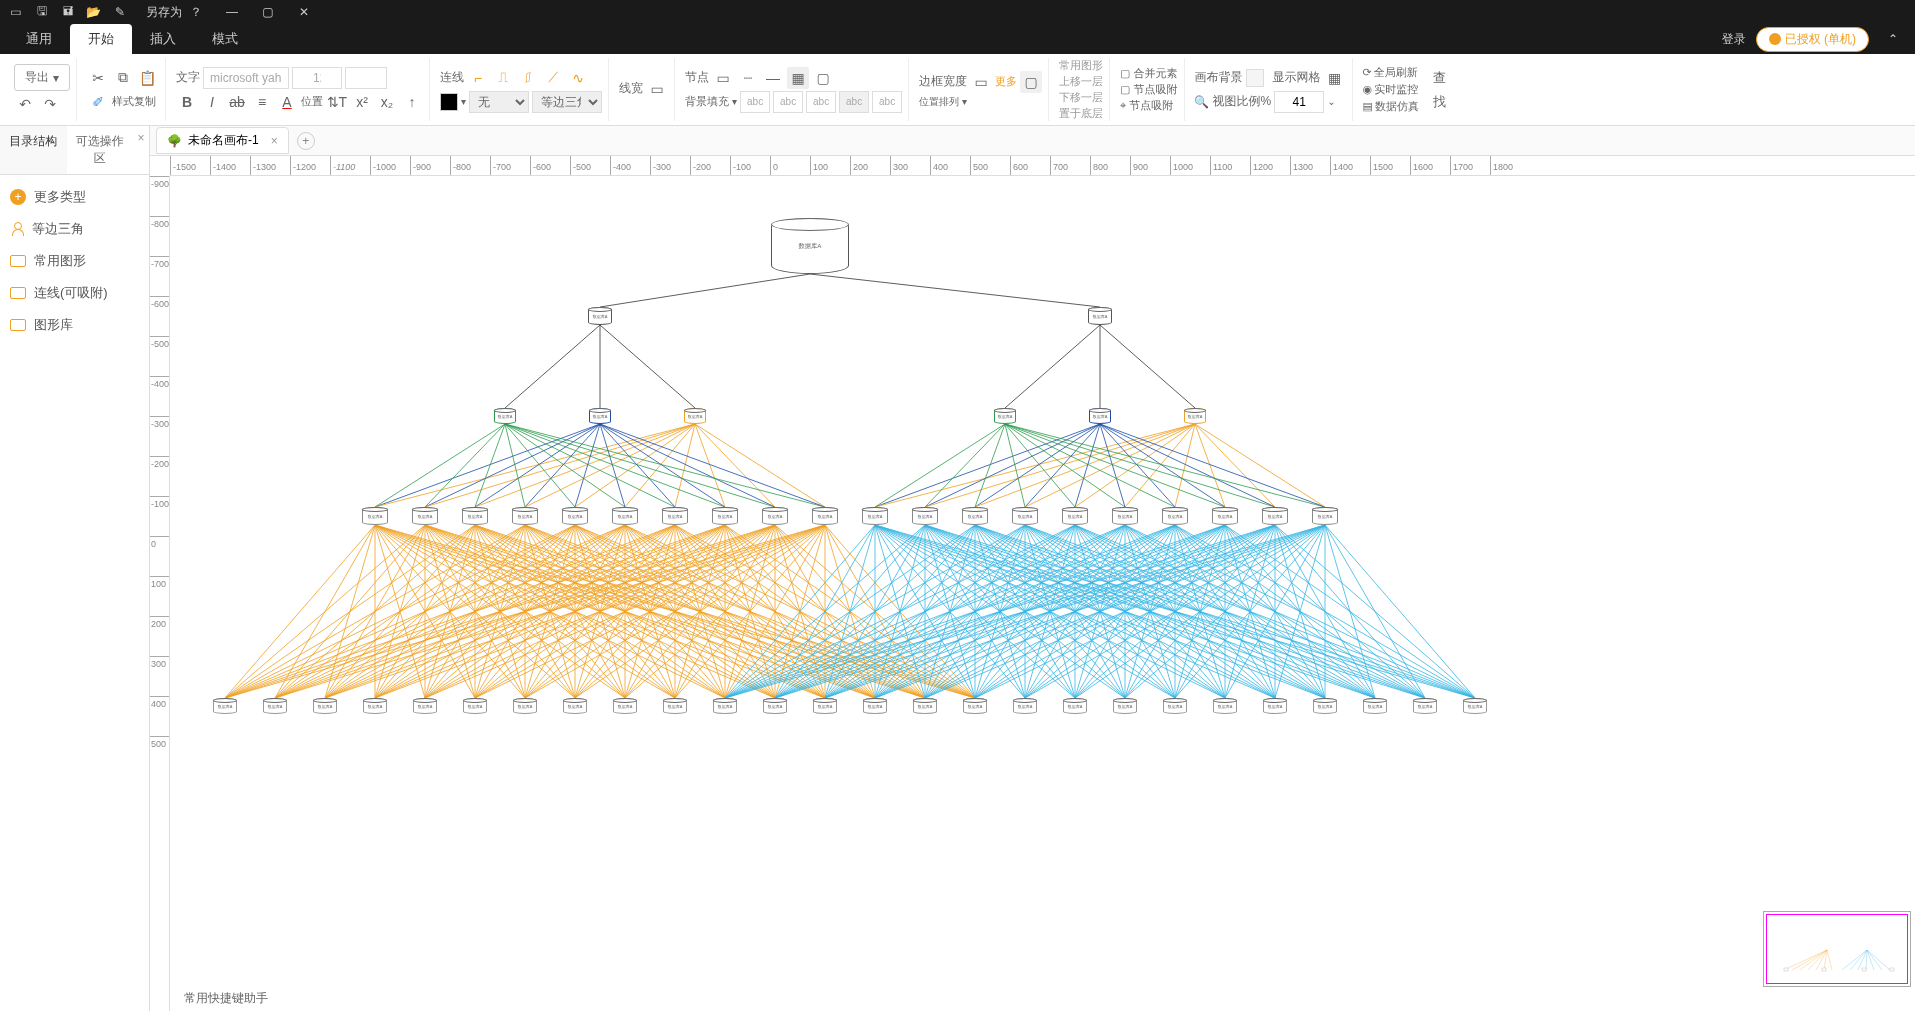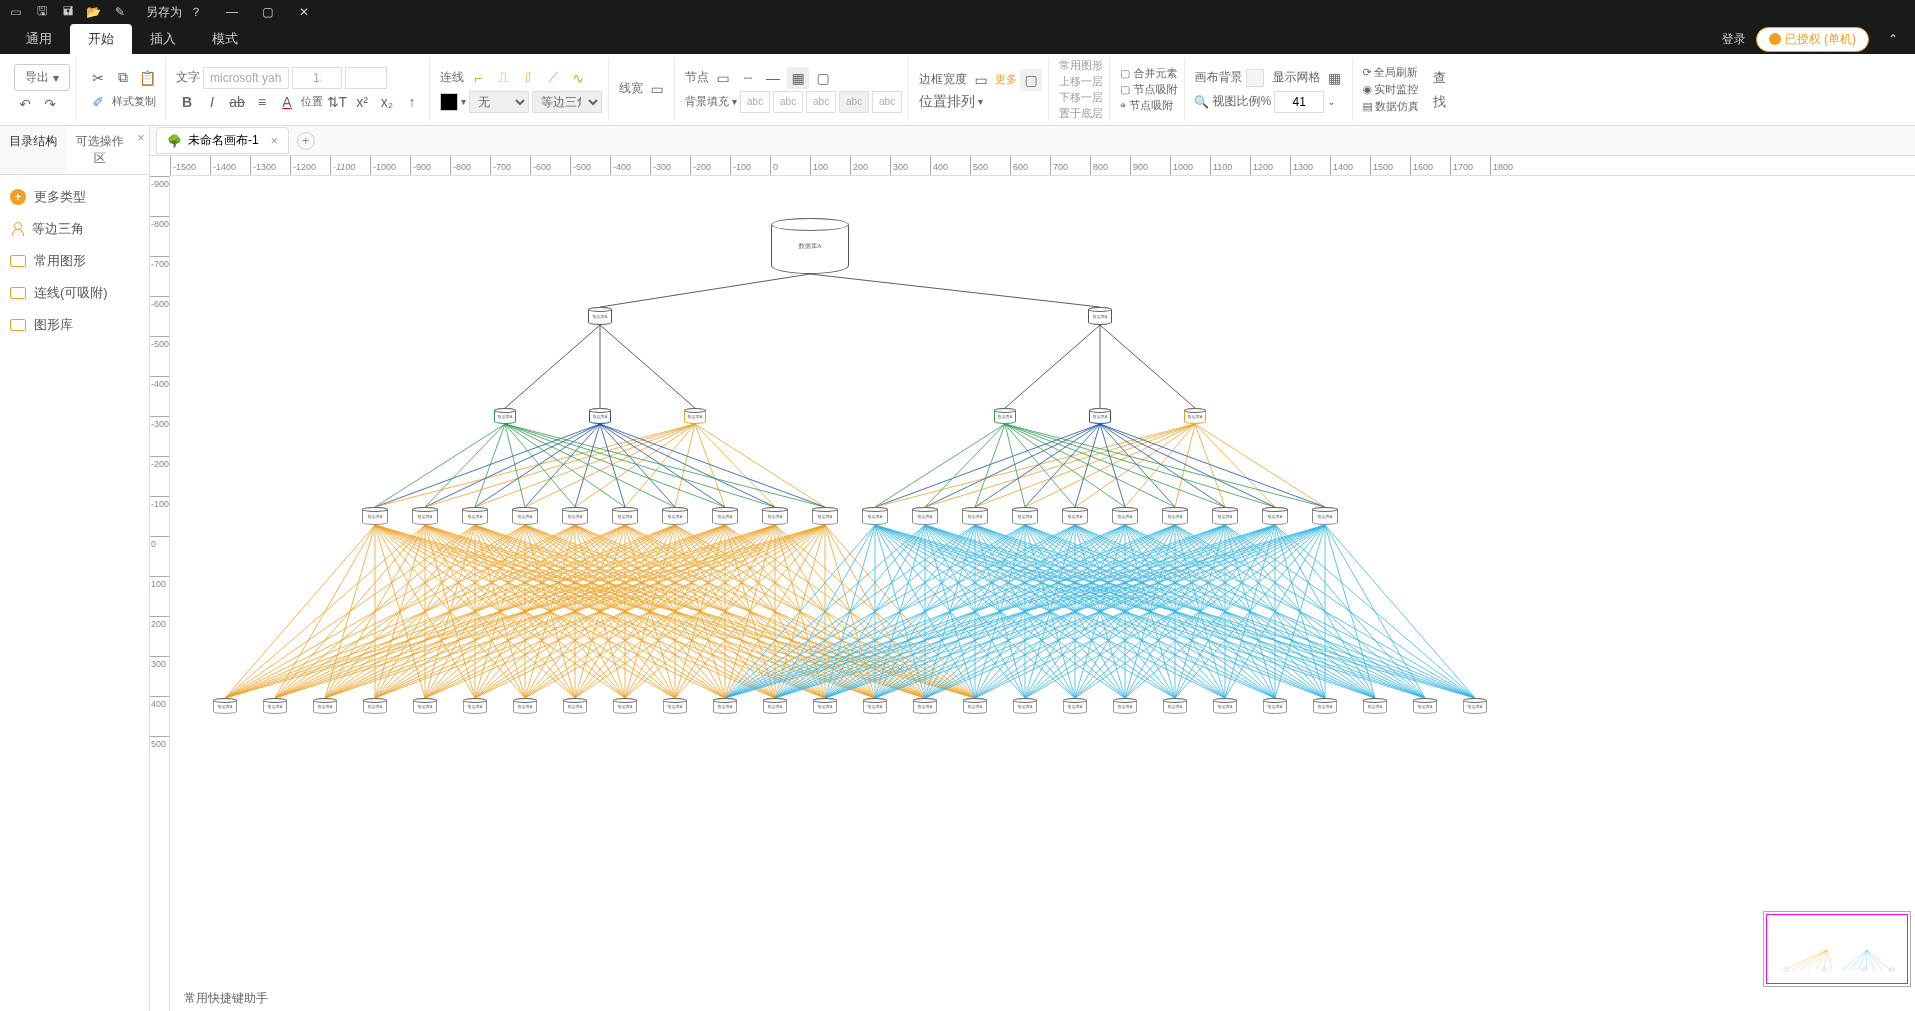--- a/index.html
+++ b/index.html
@@ -214,21 +214,21 @@
     </div>
   </div>
   <div class="ribbon-group">
     <div class="ribbon-row">
       <span class="ribbon-label">边框宽度</span>
       <span class="ribbon-btn">▭</span>
       <span class="ribbon-more">更多</span>
       <span class="ribbon-btn" style="background:#f0f0f0">▢</span>
     </div>
     <div class="ribbon-row">
-      <span class="ribbon-label" style="font-size:14px">位置排列</span>
+      <span class="ribbon-label" style="font-size:10px">位置排列</span>
         <span style="font-size:10px">▾</span>
     </div>
   </div>
   <div class="ribbon-group">
     <div class="stacked">
       <span>常用图形</span>
       <span>上移一层</span>
       <span>下移一层</span>
       <span>置于底层</span>
     </div>

